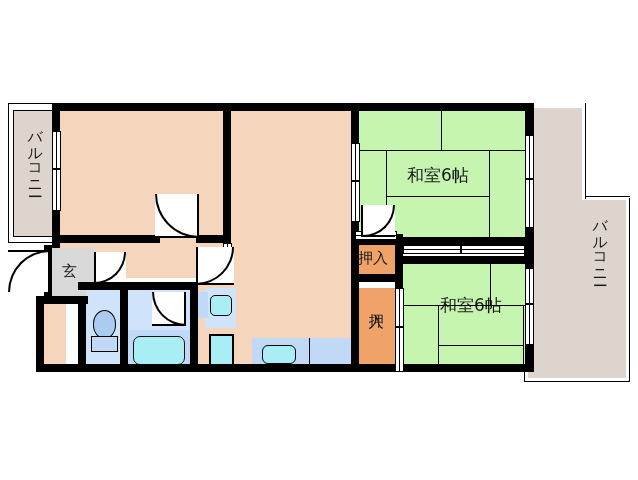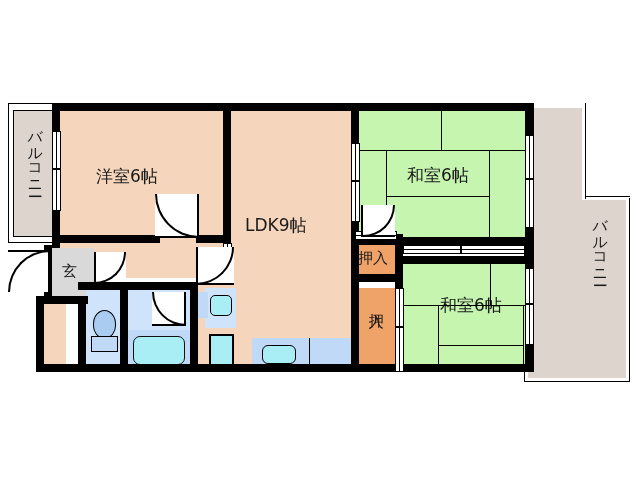--- a/index.html
+++ b/index.html
@@ -39,24 +39,22 @@
   <div class="abs fill-white" style="left:524px;top:103px;width:62px;height:8px;border-top:1px solid #000;border-left:1px solid #000;border-right:1px solid #000;"></div>
   <div class="abs fill-white" style="left:524px;top:196px;width:106px;height:186px;border:1px solid #000;border-top:none;"></div>
   <div class="abs fill-white" style="left:524px;top:103px;width:62px;height:96px;border-left:1px solid #000;border-right:1px solid #000;"></div>
   <div class="abs fill-white" style="left:586px;top:196px;width:44px;height:2px;border-top:1px solid #000;"></div>
 
   <div class="abs fill-balcony" style="left:528px;top:108px;width:54px;height:92px;"></div>
   <div class="abs fill-balcony" style="left:528px;top:200px;width:98px;height:178px;"></div>
   <div class="lbl lbl-small vert" style="left:592px;top:209px;">バルコニー</div>
 
   <div class="abs fill" style="left:60px;top:110px;width:165px;height:128px;"></div>
-  <div class="lbl lbl-room" style="left:96px;top:165px;">洋室6帖</div>
 
   <div class="abs fill" style="left:231px;top:110px;width:122px;height:262px;"></div>
-  <div class="lbl lbl-room" style="left:245px;top:214px;">LDK9帖</div>
 
   <div class="abs fill" style="left:60px;top:238px;width:171px;height:40px;"></div>
   <div class="abs fill" style="left:196px;top:238px;width:40px;height:134px;"></div>
   <div class="abs fill" style="left:36px;top:296px;width:30px;height:76px;"></div>
 
   <div class="abs fill-entry" style="left:48px;top:248px;width:46px;height:48px;"></div>
   <div class="lbl lbl-small" style="left:62px;top:262px;">玄</div>
 
   <div class="abs fill-tatami" style="left:359px;top:110px;width:166px;height:131px;"></div>
   <div class="lbl lbl-room" style="left:407px;top:164px;">和室6帖</div>

